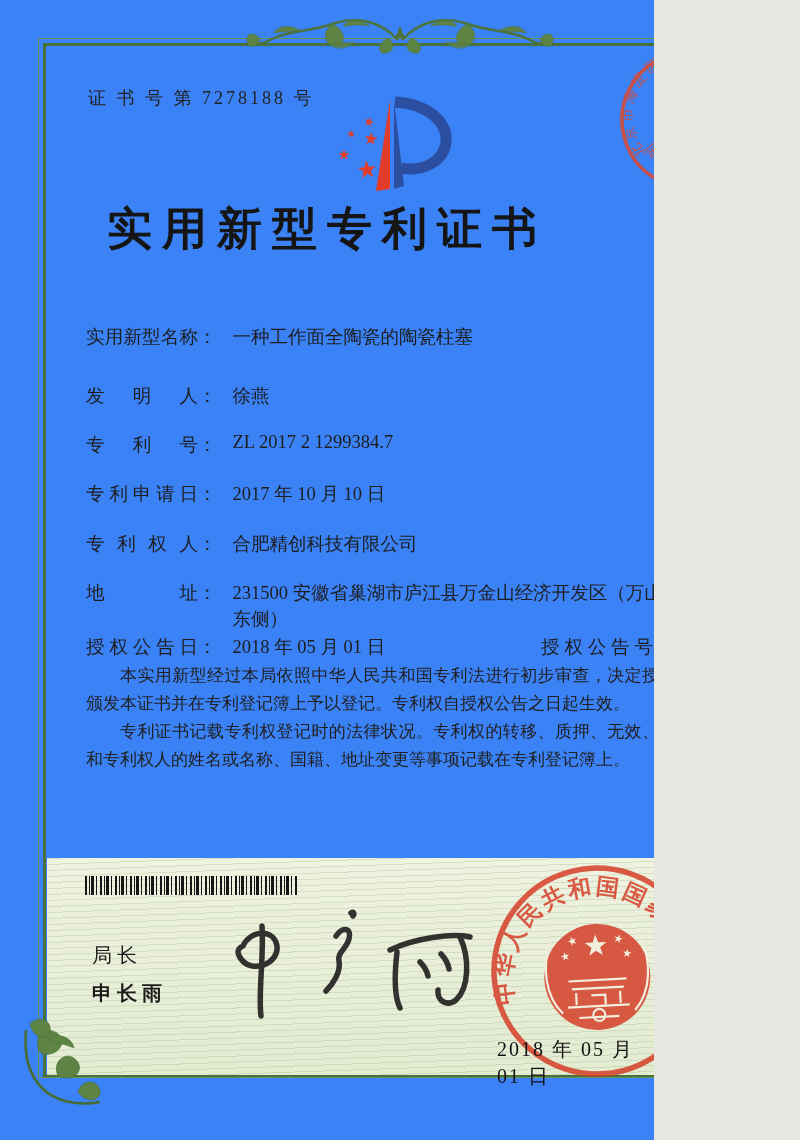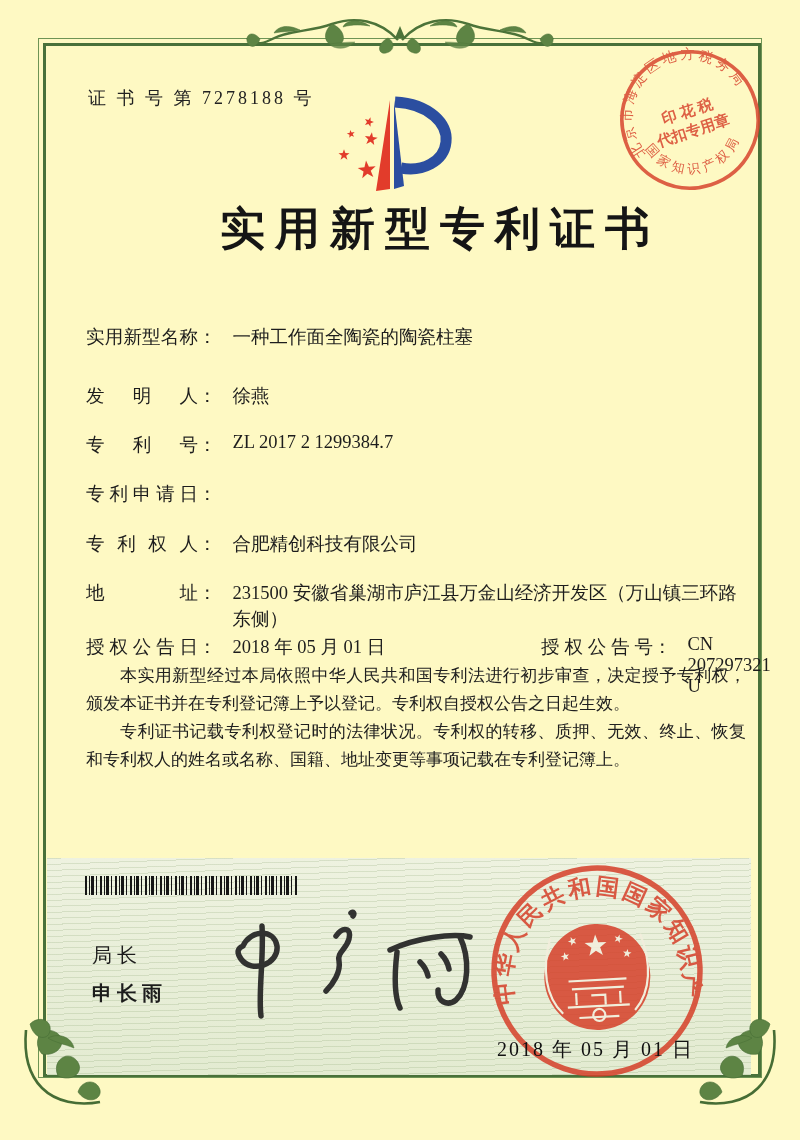--- a/index.html
+++ b/index.html
@@ -1,30 +1,30 @@
 <!DOCTYPE html>
 <html><head>
 <meta charset="utf-8">
 <style>
   html,body{margin:0;padding:0;background:#e8e6e0;}
-  .page{position:relative;width:800px;height:1140px;background:#fef9c3;overflow:hidden;
+  .page{position:relative;width:654px;height:1140px;background:#3b82f6;overflow:hidden;
         font-family:"Liberation Serif","DejaVu Serif",serif;color:#1d1d1d;}
   
   .frame-outer{position:absolute;left:38px;top:38px;width:722px;height:1038px;
         border:1px solid #6e9455;pointer-events:none;}
   .frame-inner{position:absolute;left:43px;top:43px;width:712px;height:1028px;
         border:3px solid #49713a;pointer-events:none;}
   
   .guilloche{position:absolute;left:47px;top:858px;width:704px;height:217px;
         background:
           repeating-linear-gradient(178deg, rgba(120,150,95,.20) 0 1px, rgba(0,0,0,0) 1px 6px),
           linear-gradient(180deg,#eef2e0,#e3ebd1);}
   .certno{position:absolute;left:88px;top:86px;font-size:18px;letter-spacing:3px;color:#222;}
   .title{position:absolute;left:0;top:199px;width:100%;text-align:center;
-         font-size:45px;font-weight:bold;letter-spacing:10px;color:#151515;padding-left:40px;}
+         font-size:45px;font-weight:bold;letter-spacing:10px;color:#151515;}
   .row{position:absolute;left:86px;font-size:18.5px;display:flex;align-items:flex-start;}
   .justify-chars{display:inline-flex;justify-content:space-between;width:112px;flex:none;}
   .colon{flex:none;}
   .val{margin-left:16px;white-space:pre-wrap;}
   .addr-val{width:505px;line-height:26px;}
   .grant-right{position:absolute;left:455px;top:0;display:flex;font-size:18.5px;}
   .paras{position:absolute;left:86px;top:662px;width:660px;font-size:17px;line-height:28px;
          text-align:justify;color:#202020;}
   .paras p{margin:0;text-indent:2em;}
   .barcode{position:absolute;left:85px;top:876px;width:212px;height:19px;
@@ -144,20 +144,21 @@
   </div>
   <div class="row" style="top:481px">
     <span class="justify-chars">
         <span>专</span>
         <span>利</span>
         <span>申</span>
         <span>请</span>
         <span>日</span>
       </span>
       <span class="colon">：</span>
+    <span class="val">2017 年 10 月 10 日</span>
   </div>
   <div class="row" style="top:531px">
     <span class="justify-chars">
         <span>专</span>
         <span>利</span>
         <span>权</span>
         <span>人</span>
       </span>
       <span class="colon">：</span>
     <span class="val">合肥精创科技有限公司</span>

